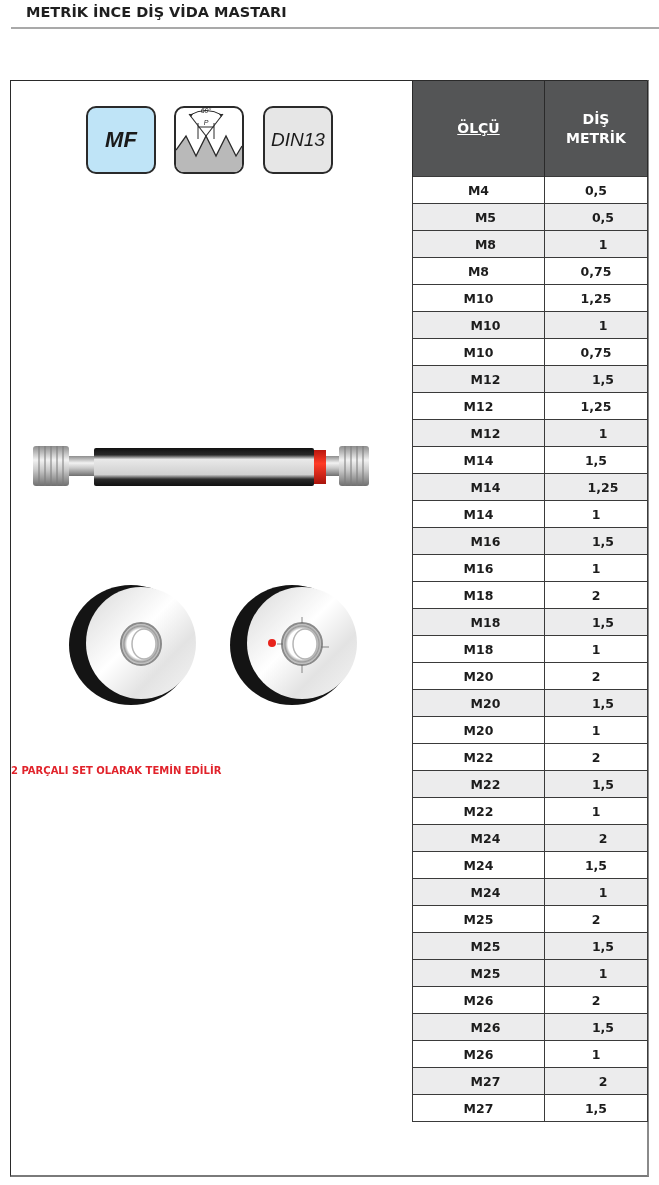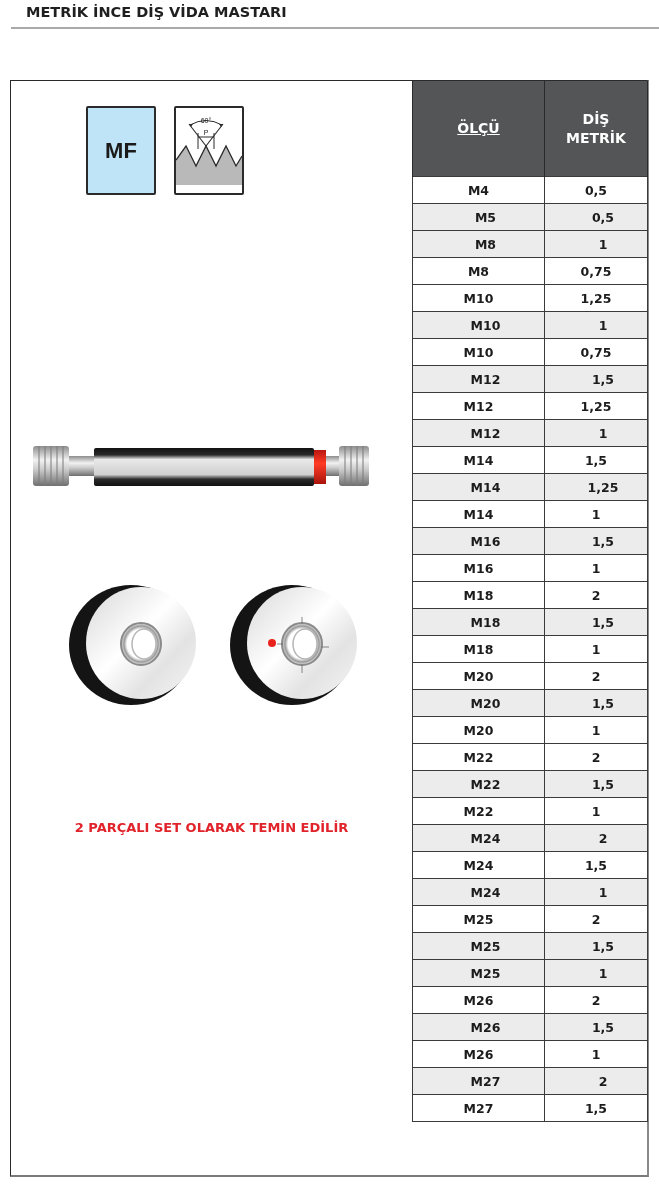--- a/index.html
+++ b/index.html
@@ -4,31 +4,31 @@
 <style>
   html, body { margin:0; padding:0; background:#ffffff; }
   body { width:659px; height:1185px; position:relative; overflow:hidden;
          font-family:"DejaVu Sans", sans-serif; }
   .title { position:absolute; left:26px; top:4px; font-size:14.5px; font-weight:bold;
            color:#1f1f1f; letter-spacing:0px; font-family:"DejaVu Sans", sans-serif; }
   .title-rule { position:absolute; left:11px; top:27px; width:648px; height:2px; background:#a9a9a9; }
   .frame { position:absolute; left:10px; top:80px; width:639px; height:1097px;
            border:1.5px solid #2a2a2a; border-right:2px solid #8a8a8a; border-bottom:2px solid #7a7a7a; box-sizing:border-box; }
   .left { position:absolute; left:11px; top:81px; width:401px; height:1095px; }
-  .badge { position:absolute; top:25px; width:70px; height:89px; border:2px solid #2a2a2a;
-           border-radius:2px; box-sizing:border-box; display:flex; align-items:center; justify-content:center; }
+  .badge { position:absolute; top:25px; width:70px; height:68px; border:2px solid #2a2a2a;
+           border-radius:10px; box-sizing:border-box; display:flex; align-items:center; justify-content:center;font-style:italic; }
   .badge-mf { left:75px; background:#bfe4f7; font-weight:bold; font-size:22px; color:#1a1a1a;
               font-family:"Liberation Sans", sans-serif; }
   .badge-thread { left:163px; background:#ffffff; overflow:hidden; }
   .badge-din { left:252px; background:#e6e6e6; font-size:19px; color:#1a1a1a;
                font-family:"Liberation Sans", sans-serif; }
   .plug { position:absolute; left:22px; top:6px; }
   .rings { position:absolute; left:58px; top:500px; }
-  .note { position:absolute; left:0; width:401px; top:739px; text-align:center;
-          color:#e1232b; font-weight:bold; font-size:13px; font-family:"DejaVu Sans", sans-serif; }
+  .note { position:absolute; left:0; width:401px; top:684px; 
+          color:#e1232b; font-weight:bold; font-size:10px; font-family:"DejaVu Sans", sans-serif; }
   table.spec { position:absolute; left:412px; top:81px; width:236px; border-collapse:collapse;
                font-family:"DejaVu Sans", sans-serif; }
   table.spec th { background:#545556; color:#ffffff; font-weight:bold; font-size:14px; height:95px;
                   border-left:1.5px solid #2a2a2a; border-right:1px solid #2a2a2a; padding:0; line-height:19px; }
   table.spec td { height:26px; text-align:center; font-size:12.5px; font-weight:bold; color:#1c1c1c;
                   border:1px solid #3a3a3a; padding:0; }
   table.spec tr.shaded td { background:#ececed;padding-left:14px; }
   table.spec td.c1 { width:117px; }
 </style>
 </head>
@@ -51,20 +51,23 @@
       <line x1="30" y1="30" x2="47" y2="8" stroke="#2a2a2a" stroke-width="1.1"></line>
       <path d="M 14 9 Q 30 0 46 9" fill="none" stroke="#2a2a2a" stroke-width="1"></path>
       <polygon points="13,8 17,8 15,11" fill="#2a2a2a"></polygon>
       <polygon points="47,8 43,8 45,11" fill="#2a2a2a"></polygon>
       <text x="30" y="7" font-size="7" text-anchor="middle" fill="#1a1a1a" font-family="Liberation Sans, sans-serif">60°</text>
       <line x1="22" y1="21" x2="38" y2="21" stroke="#2a2a2a" stroke-width="1"></line>
       <line x1="22" y1="17" x2="22" y2="33" stroke="#2a2a2a" stroke-width="1"></line>
       <line x1="38" y1="17" x2="38" y2="33" stroke="#2a2a2a" stroke-width="1"></line>
       <text x="30" y="19" font-size="7" text-anchor="middle" fill="#1a1a1a" font-family="Liberation Sans, sans-serif">P</text>
     </svg>
+  </div>
+  <div class="badge badge-din">
+    <span>DIN13</span>
   </div>
 
   <div class="plug" style="top:355px;">
     <svg width="340" height="60" viewBox="0 0 340 60">
       <defs>
         <linearGradient id="steel" x1="0" y1="0" x2="0" y2="1">
           <stop offset="0" stop-color="#8d8d8d"></stop>
             <stop offset="0.35" stop-color="#f2f2f2"></stop>
           <stop offset="0.6" stop-color="#c9c9c9"></stop>
             <stop offset="1" stop-color="#6f6f6f"></stop>

